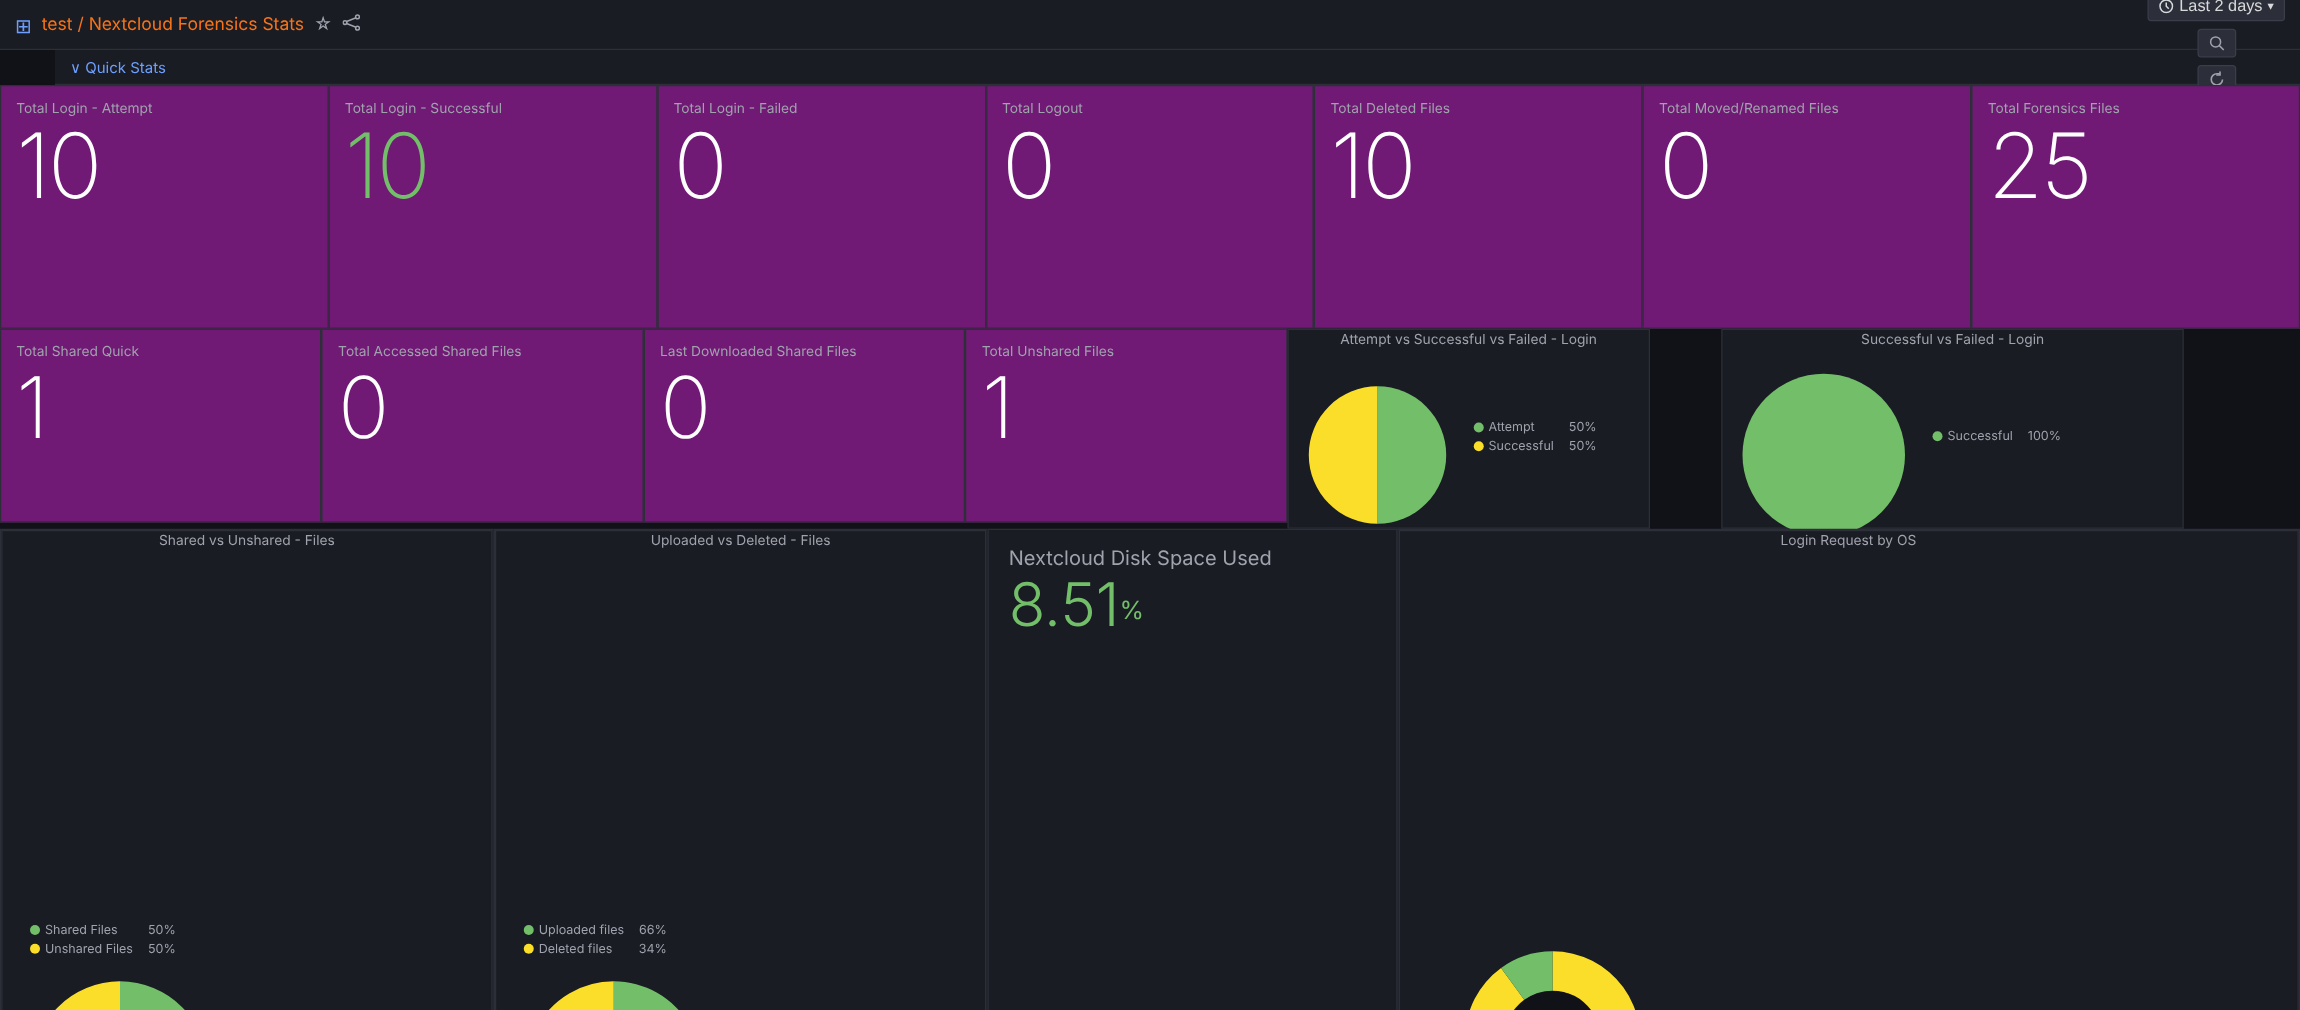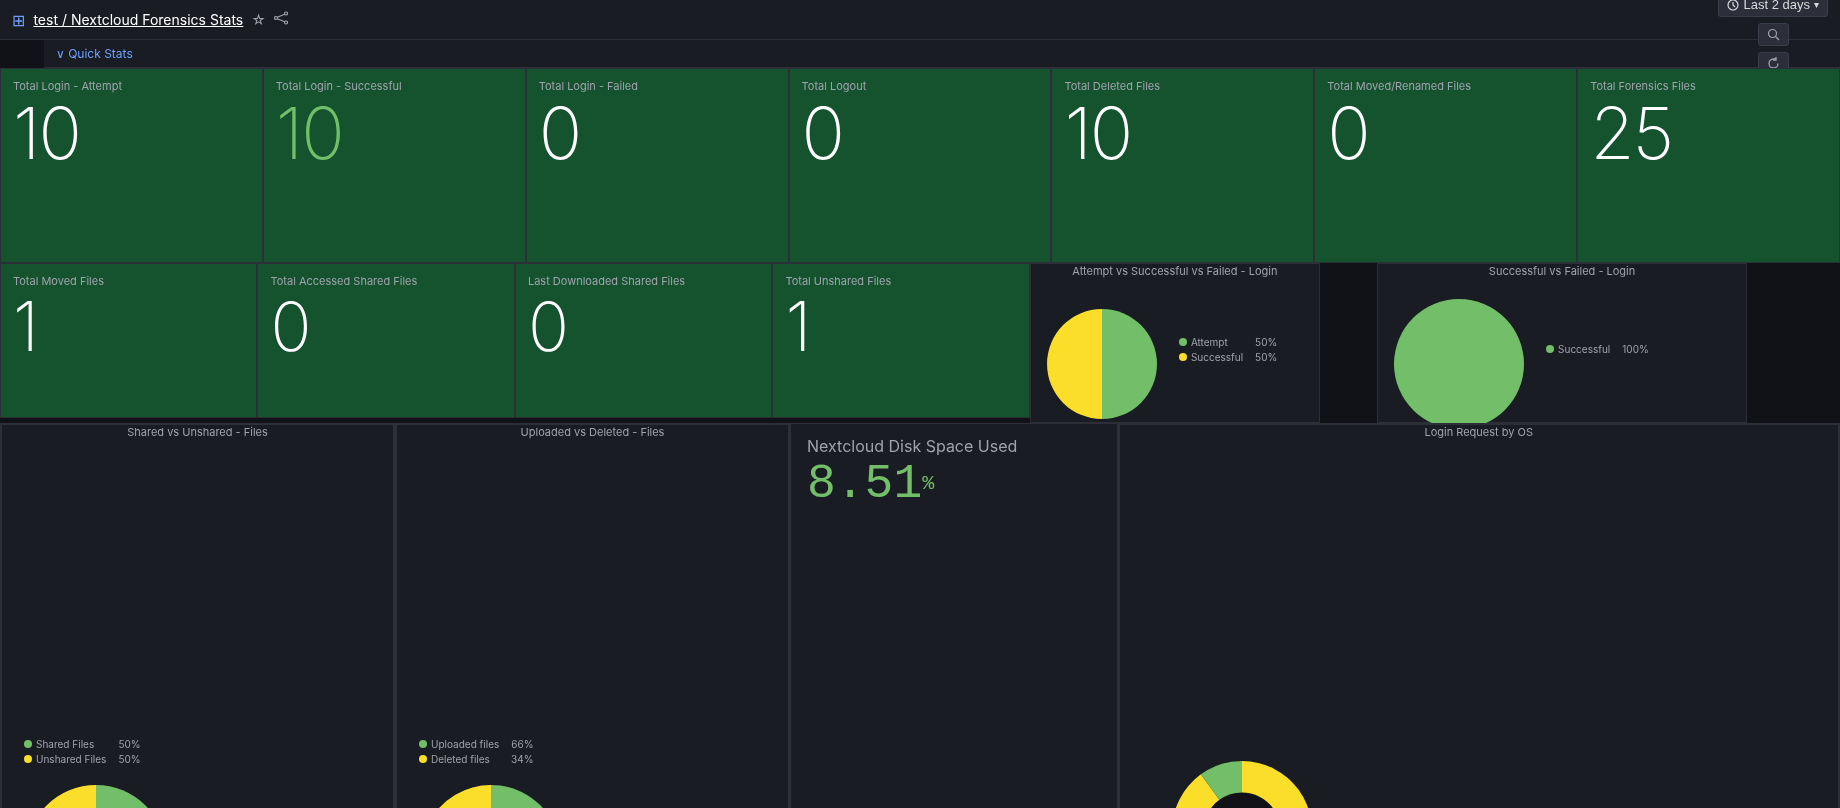--- a/index.html
+++ b/index.html
@@ -18,21 +18,21 @@
       display: flex;
       align-items: center;
       background: #1a1c23;
       border-bottom: 1px solid #2c2e38;
       height: 40px;
       padding: 0 12px;
       gap: 8px;
     }
     .topbar-icon { color: #6e9fff; font-size: 16px; }
     .topbar-path { color: #a0a2ad; font-size: 14px; }
-    .topbar-path span { color: #ffffff; text-decoration: underline; }
+    .topbar-path span { color: #f97316; }
     .topbar-star { color: #a0a2ad; cursor: pointer; font-size: 14px; }
     .topbar-share { color: #a0a2ad; cursor: pointer; font-size: 14px; }
     .topbar-spacer { flex: 1; }
     .topbar-actions { display: flex; align-items: center; gap: 6px; flex-direction: column; }
     .topbar-btn {
       background: #2c2f3a;
       border: 1px solid #3a3d4a;
       border-radius: 3px;
       color: #a0a2ad;
       cursor: pointer;
@@ -56,21 +56,21 @@
     .section-header span { color: #6e9fff; }
 
     
     .stats-row {
       display: flex;
       width: 100%;
     }
 
     .stat-card {
       flex: 1;
-      background: #14532d;
+      background: #701a75;
       border: 1px solid #2c2e38;
       padding: 10px 12px 24px;
       display: flex;
       flex-direction: column;
       align-items: flex-start;
       min-width: 0;
     }
 
     .stat-label {
       font-size: 11px;
@@ -146,21 +146,20 @@
     .info-card .info-label {
       font-size: 16px;
       color: #a0a2ad;
       margin-bottom: 4px;
     }
     .info-value {
       font-size: 48px;
       font-weight: 300;
       color: #73bf69;
       line-height: 1;
-      font-family: Liberation Mono, monospace;
     }
     .info-value sup {
       font-size: 20px;
       font-weight: 400;
       vertical-align: middle;
     }
 
     
     .row1 { height: 195px; }
     .row2 { height: 160px; }
@@ -261,21 +260,21 @@
     <div class="stat-value">0</div>
   </div>
     <div class="stat-card">
     <div class="stat-label">Total Forensics Files</div>
     <div class="stat-value">25</div>
   </div>
   </div>
 
 <div class="stats-row row2" id="row2">
     <div class="stat-card stat-card-sm">
-    <div class="stat-label">Total Moved Files</div>
+    <div class="stat-label">Total Shared Quick</div>
     <div class="stat-value">1</div>
   </div>
     <div class="stat-card stat-card-sm">
     <div class="stat-label">Total Accessed Shared Files</div>
     <div class="stat-value">0</div>
   </div>
     <div class="stat-card stat-card-sm">
     <div class="stat-label">Last Downloaded Shared Files</div>
     <div class="stat-value">0</div>
   </div>

